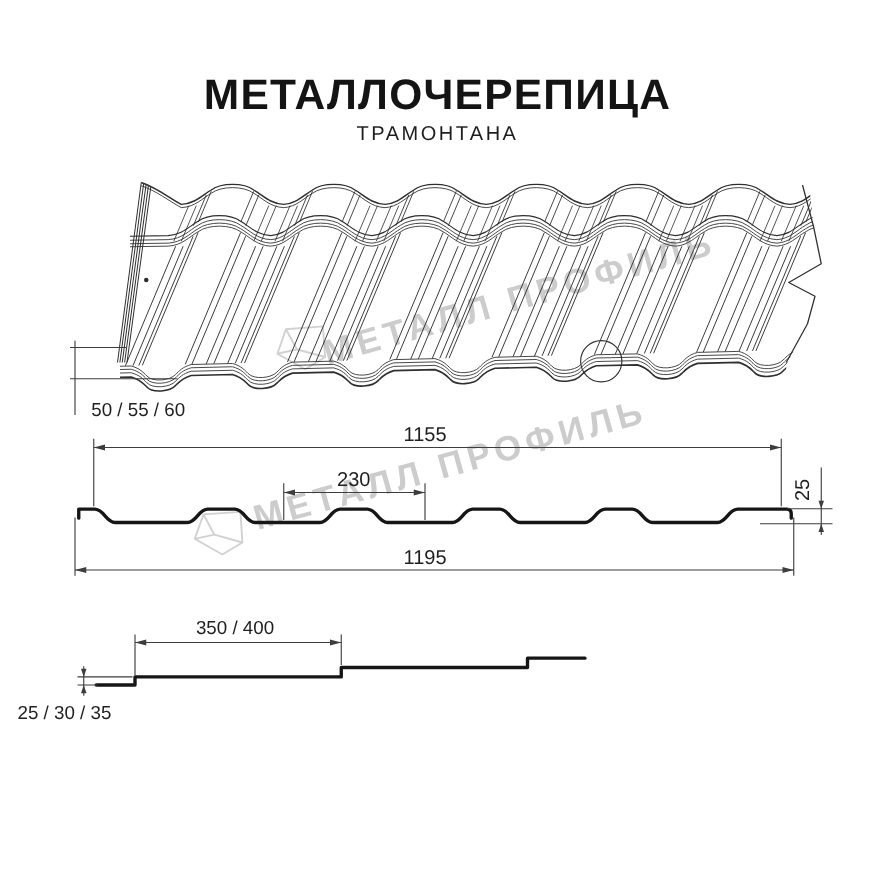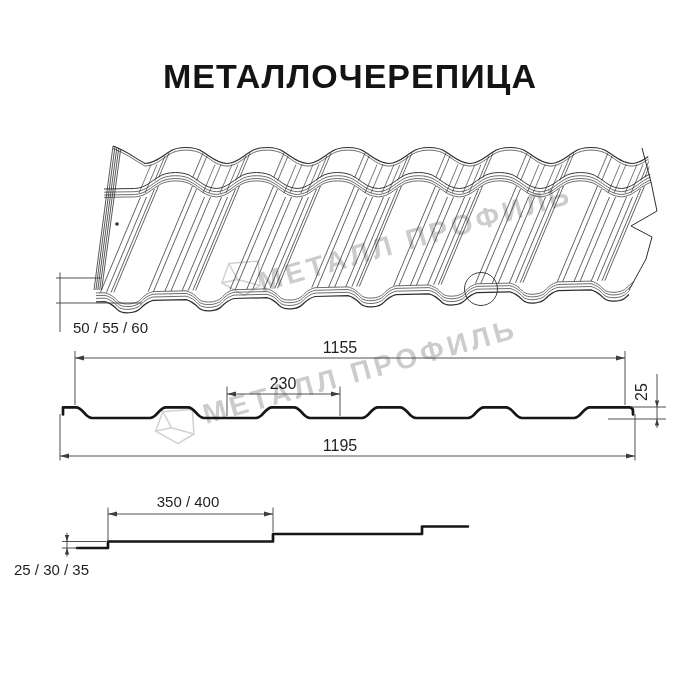--- a/index.html
+++ b/index.html
@@ -18,20 +18,21 @@
            letter-spacing:4px;fill:#a3a3a3;opacity:0.55;}
   .wm-logo{stroke:#c6c6c6;stroke-width:1.5;fill:none;opacity:0.8;}
 </style>
 </head>
 <body>
 
 <div class="page">
 
   <div class="hdr">
     <div class="title">МЕТАЛЛОЧЕРЕПИЦА</div>
+    <div class="subtitle">ТРАМОНТАНА</div>
   </div>
 
   <svg width="700" height="700" viewBox="0 0 700 700">
     <defs>
       <clipPath id="sheetClip">
         <polygon points="55,126 645,126 651,182 657,211 631,226 652,237 646,259 629,292 629,322 55,322"></polygon>
       </clipPath>
     </defs>
 
     <g>

